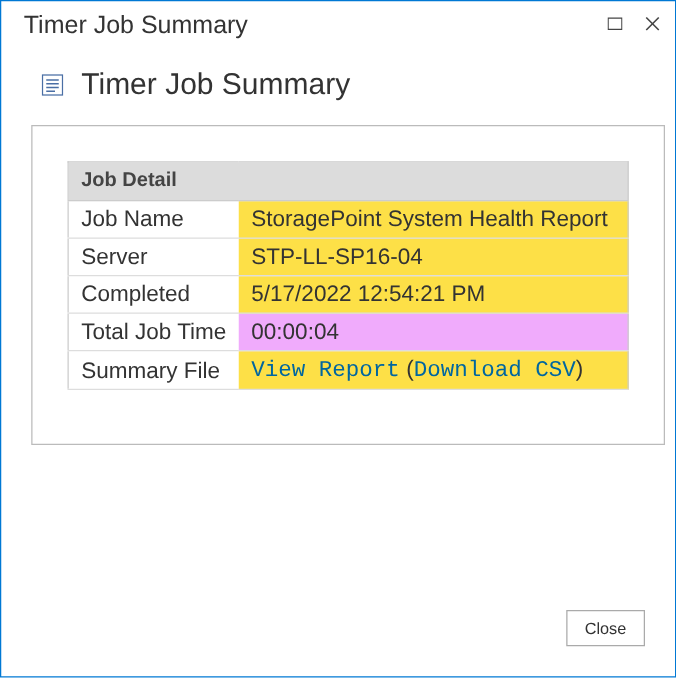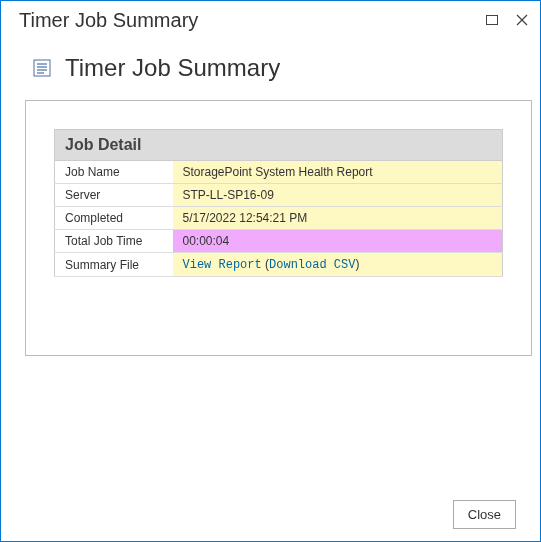--- a/index.html
+++ b/index.html
@@ -77,47 +77,47 @@
       border-bottom: 1px solid #ccc;
     }
     .detail-header td {
       padding: 6px 10px;
       font-size: 16px;
       font-weight: bold;
       color: #444;
     }
     .detail-row td {
       padding: 4px 10px;
-      font-size: 12px;
+      font-size: 18px;
       border-bottom: 1px solid #ddd;
       color: #333;
     }
     .detail-row .label-cell {
       width: 118px;
       background: #fff;
       white-space: nowrap;
     }
     .detail-row .value-cell {
-      background: #fef9c3;
+      background: #fde047;
     }
     .detail-row .value-cell.plain {
       background: #f0abfc;
     }
     .link {
       color: #0066a0;
       text-decoration: none;
       cursor: pointer;
       font-family: Liberation Mono, monospace;
     }
     .paren {
       color: #333;
     }
     .footer {
       position: absolute;
-      bottom: 12px;
+      bottom: 24px;
       right: 24px;
       border-radius: 12px;
     }
     .close-btn {
       border: 1px solid #aaa;
       background: #fff;
       padding: 6px 14px;
       font-size: 13px;
       color: #333;
       cursor: pointer;
@@ -164,21 +164,21 @@
       <tbody>
           <tr class="detail-header">
         <td colspan="2">Job Detail</td>
       </tr>
       <tr class="detail-row">
         <td class="label-cell">Job Name</td>
         <td class="value-cell">StoragePoint System Health Report</td>
       </tr>
       <tr class="detail-row">
         <td class="label-cell">Server</td>
-        <td class="value-cell">STP-LL-SP16-09</td>
+        <td class="value-cell">STP-LL-SP16-04</td>
       </tr>
       <tr class="detail-row">
         <td class="label-cell">Completed</td>
         <td class="value-cell">5/17/2022 12:54:21 PM</td>
       </tr>
       <tr class="detail-row">
         <td class="label-cell">Total Job Time</td>
         <td class="value-cell plain">00:00:04</td>
       </tr>
       <tr class="detail-row">

